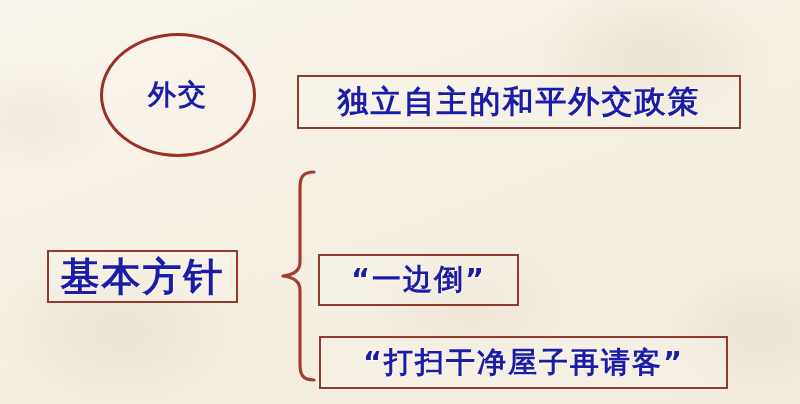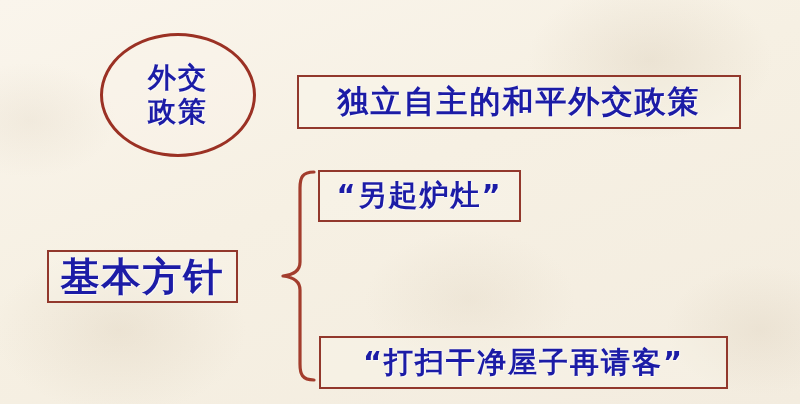--- a/index.html
+++ b/index.html
@@ -72,39 +72,38 @@
   }
   #brace-wrap svg { display: block; width: 100%; height: 100%; }
 </style>
 </head>
 <body>
 
 <div id="stage">
 
   <div id="oval-node">
     <span class="cn-text">外交</span>
-    <span class="cn-text">政策</span>
   </div>
 
   <div class="node-box" id="title-box">
     <span class="cn-text">独立自主的和平外交政策</span>
   </div>
 
   <div class="node-box" id="basic-box">
     <span class="cn-text">基本方针</span>
   </div>
 
   <div id="brace-wrap">
     <svg viewBox="0 0 56 216" preserveAspectRatio="none" aria-hidden="true">
       <path d="M52 4 C40 4 38 10 38 20 L38 94 C38 104 30 107 21 108 C30 109 38 112 38 122 L38 196 C38 206 40 212 52 212" fill="none" stroke="#a33d2d" stroke-width="3.2" stroke-linecap="round" stroke-linejoin="round"></path>
     </svg>
   </div>
 
-  <div class="node-box" id="item-box-0">
-    <span class="cn-text item-text">“另起炉灶”</span>
+
+  <div class="node-box" id="item-box-1">
+    <span class="cn-text item-text">“一边倒”</span>
   </div>
-
 
   <div class="node-box" id="item-box-2">
     <span class="cn-text item-text">“打扫干净屋子再请客”</span>
   </div>
 
 </div>
 
 </body></html>

